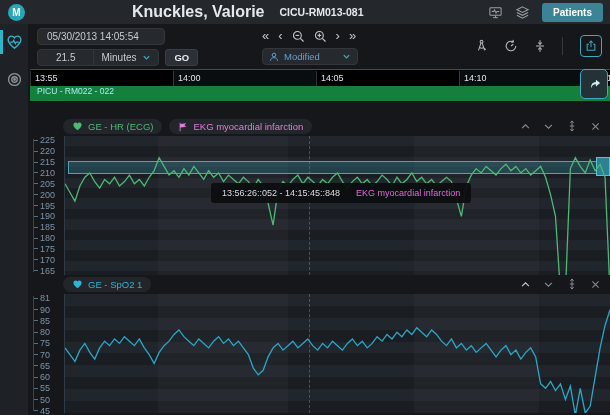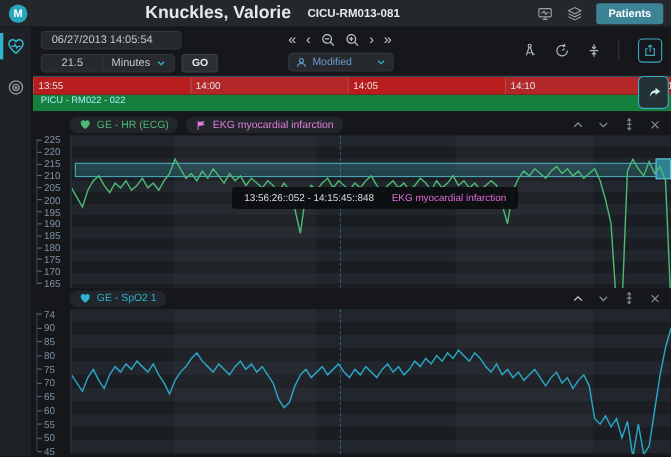--- a/index.html
+++ b/index.html
@@ -43,32 +43,32 @@
   .nav-glyph { cursor:default; line-height:14px; }
   .modified-dd { margin-top:5px; width:96px; height:17px; background:#262a2f; border:1px solid #33373d; border-radius:4px;
                  display:flex; align-items:center; padding:0 6px; gap:5px; }
   .modified-label { color:#6b9dce; font-size:9.5px; flex:1; }
   .right-tools { position:absolute; right:8px; top:11px; display:flex; align-items:center; gap:15px; color:#b4bac0; }
   .export-btn { width:22px; height:22px; border:1.5px solid #3fa9bf; border-radius:4px; background:transparent;
                 color:#3fa9bf; display:flex; align-items:center; justify-content:center; margin-left:2px; }
   .tool-sep { width:1px; height:18px; background:#34393f; }
   
   .timeline { position:relative; margin:1px 0 3px 2px; height:32px; flex:none; }
-  .tl-strip { height:17px; background:#b91c1c; border-top:1px solid #2c5260; position:relative; overflow:hidden; }
+  .tl-strip { height:17px; background:#000000; border-top:1px solid #2c5260; position:relative; overflow:hidden; }
   .tl-tick { position:absolute; top:1px; height:15px; padding-left:4px; font-size:9px; color:#e0e6e9;
              border-left:1px solid rgba(140,190,205,0.28); line-height:15px; white-space:nowrap; }
   .tl-shade { position:absolute; top:0; bottom:0; background:rgba(110,190,210,0.07); }
   .tl-band { height:15px; background:#15803d; display:flex; align-items:flex-start; padding-left:7px; }
   .tl-band-label { color:#a9ecf2; font-size:8.5px; }
   .share-btn { position:absolute; right:2px; top:0; width:28px; height:30px; background:#223237;
                border:1.5px solid #3fa9bf; border-radius:5px; color:#cfeef5;
                display:flex; align-items:center; justify-content:center; z-index:4; }
   
   .chart { position:relative; margin-left:2px; flex:none; }
-  .chart-hr { height:158px; }
+  .chart-hr { height:158px;margin-top:13px; }
   .chart-spo2 { flex:1; margin-bottom:2px; }
   .chart-header { height:19px; display:flex; align-items:center; gap:7px; padding-left:33px; }
   .pill { background:#22262b; border-radius:10px; padding:2px 9px; display:flex; gap:5px; align-items:center; font-size:9.5px; }
   .pill-hr { color:#4db974; }
   .pill-ann { color:#df7edb; }
   .pill-spo2 { color:#2fb3d1; }
   .chart-tools { position:absolute; right:9px; top:3px; display:flex; gap:12px; color:#868c93; align-items:center; }
   .plot-wrap { position:absolute; left:0; right:0; top:19px; bottom:0; display:flex; }
   .yaxis { width:34px; position:relative; font-size:9px; color:#7d93a8; flex:none; }
   .yaxis::before { content:''; position:absolute; left:3px; top:2%; bottom:2%; width:1px; background:#39464f; }
@@ -132,21 +132,21 @@
           <circle cx="8" cy="8" r="5.6"></circle>
           <circle cx="8" cy="8" r="2.6"></circle>
           <circle cx="8" cy="8" r="0.7" fill="currentColor"></circle>
         </svg>
       </div>
     </aside>
 
     <main class="content">
 
       <div class="toolbar">
-        <div class="dt-input">06/27/2013 14:05:54</div>
+        <div class="dt-input">05/30/2013 14:05:54</div>
         <div class="row2">
           <div class="dur-group">
             <span class="dur-val">21.5</span>
             <span class="dur-unit">
               <span>Minutes</span>
               <svg class="ic" width="9" height="9" viewBox="0 0 10 10" fill="none" stroke="#3fa9bf" stroke-width="1.4">
                 <polyline points="2,3.5 5,6.5 8,3.5"></polyline>
               </svg>
             </span>
           </div>
@@ -332,21 +332,21 @@
               <polyline points="5.8,12.2 8,14.8 10.2,12.2"></polyline>
               <line x1="5" y1="8" x2="11" y2="8"></line>
           </svg>
           <svg class="ic" width="11" height="11" viewBox="0 0 16 16" fill="none" stroke="currentColor" stroke-width="1.5">
               <line x1="3.5" y1="3.5" x2="12.5" y2="12.5"></line>
               <line x1="12.5" y1="3.5" x2="3.5" y2="12.5"></line>
             </svg>
         </div>
         <div class="plot-wrap">
           <div class="yaxis">
-              <div class="ytick" style="top: 3.77358%;">74</div>
+              <div class="ytick" style="top: 3.77358%;">81</div>
               <div class="ytick" style="top: 13.2075%;">90</div>
               <div class="ytick" style="top: 22.6415%;">85</div>
               <div class="ytick" style="top: 32.0755%;">80</div>
               <div class="ytick" style="top: 41.5094%;">75</div>
               <div class="ytick" style="top: 50.9434%;">70</div>
               <div class="ytick" style="top: 60.3774%;">65</div>
               <div class="ytick" style="top: 69.8113%;">60</div>
               <div class="ytick" style="top: 79.2453%;">55</div>
               <div class="ytick" style="top: 88.6792%;">50</div>
               <div class="ytick" style="top: 98.1132%;">45</div>

